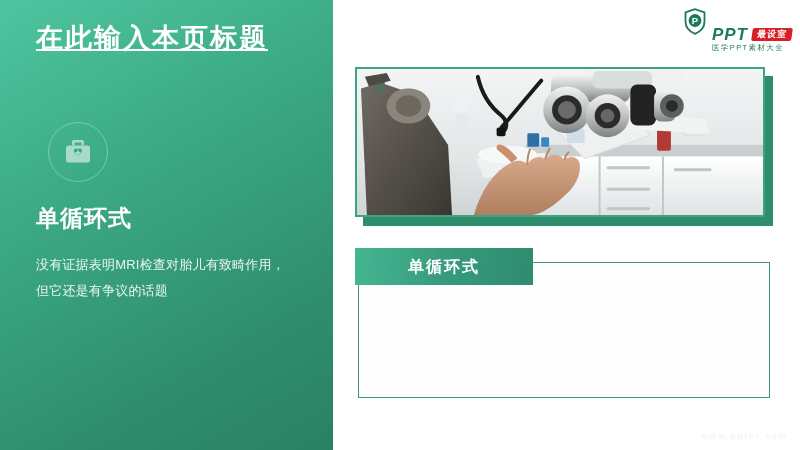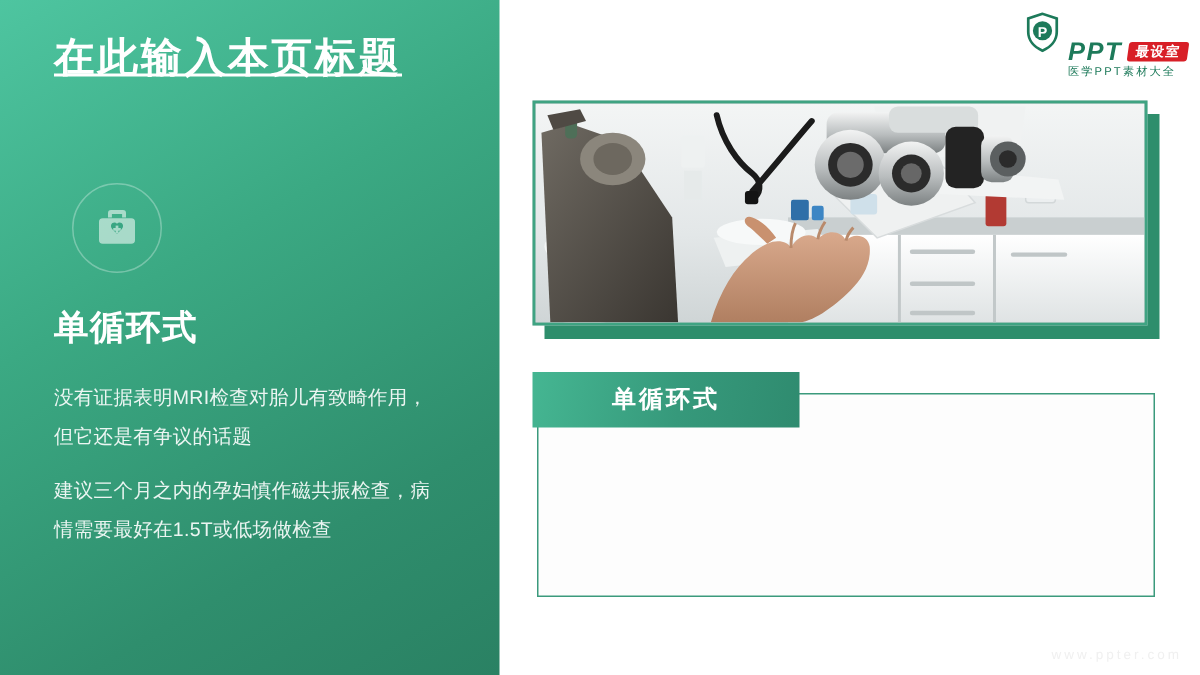--- a/index.html
+++ b/index.html
@@ -232,21 +232,20 @@
         <path d="M16 13.2c-1.1-1.3-3.3-1-3.9.7-.5 1.4.4 2.7 1.4 3.6l2.5 2.3 2.5-2.3c1-.9 1.9-2.2 1.4-3.6-.6-1.7-2.8-2-3.9-.7z" fill="#35a07f"></path>
         <rect x="15.1" y="14.4" width="1.8" height="5.0" fill="#ffffff"></rect>
         <rect x="13.5" y="16.0" width="5.0" height="1.8" fill="#ffffff"></rect>
       </svg>
     </div>
 
     <div id="section-heading">单循环式</div>
 
     <div id="para-1" class="body-para">没有证据表明MRI检查对胎儿有致畸作用，但它还是有争议的话题</div>
 
-    <div id="para-2" class="body-para">建议三个月之内的孕妇慎作磁共振检查，病情需要最好在1.5T或低场做检查</div>
   </div>
 
   <div id="logo">
     <svg id="logo-shield" viewBox="0 0 24 27">
       <path d="M12 1.2 2.5 4.3v9.1c0 5.6 4 10.1 9.5 12.4 5.5-2.3 9.5-6.8 9.5-12.4V4.3L12 1.2z" fill="none" stroke="#1d7a5a" stroke-width="1.8"></path>
       <circle cx="12" cy="12.5" r="6.4" fill="#1d7a5a"></circle>
       <text x="12" y="16.4" text-anchor="middle" font-family="Liberation Sans, sans-serif" font-size="9.5" font-weight="bold" fill="#ffffff">P</text>
     </svg>
     <div id="logo-textblock">
       <div id="logo-row1">

